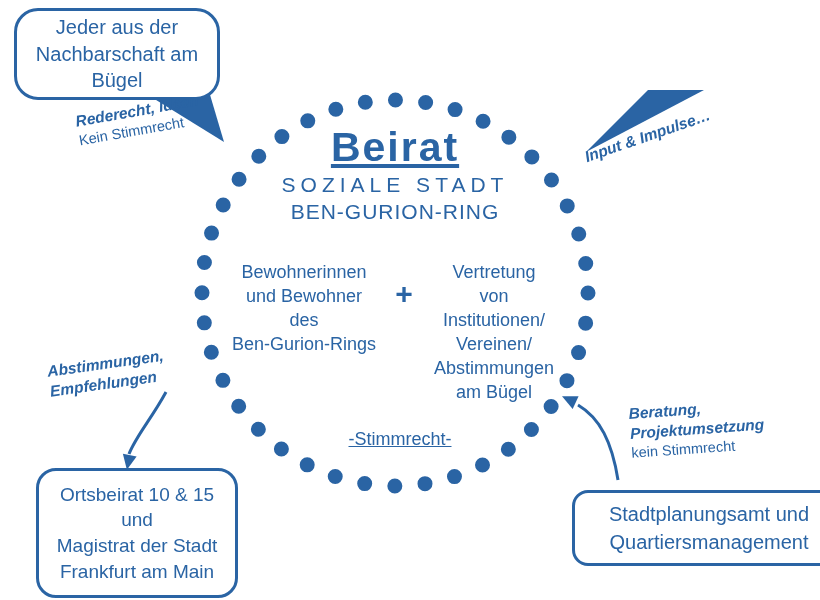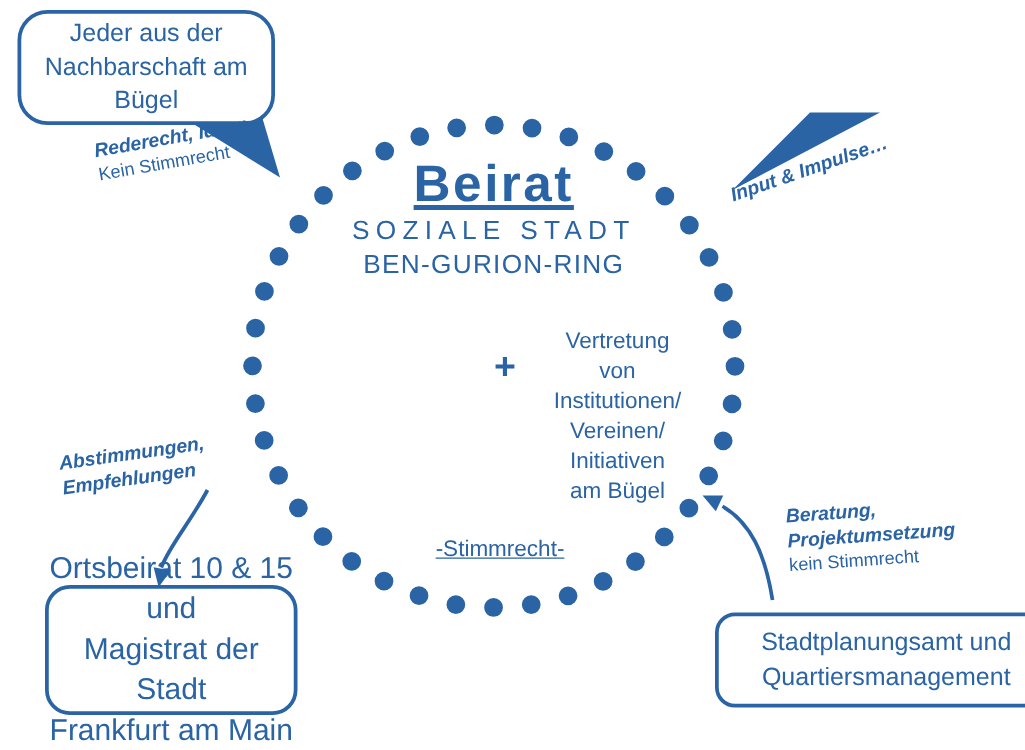--- a/index.html
+++ b/index.html
@@ -13,21 +13,21 @@
 
   .bubble {
     position:absolute; border:3px solid #2a64a4; border-radius:24px;
     background:#fff; display:flex; align-items:center; justify-content:center;
     text-align:center; color:#2a64a4; box-sizing:border-box;
   }
   .txt { white-space:pre-line; }
 
   .b-tl { left:14px;  top:8px;   width:206px; height:92px;  font-size:20px; line-height:1.32; }
   .b-tr { left:601px; top:10px;  width:206px; height:86px;  font-size:20px; line-height:1.32; }
-  .b-bl { left:36px;  top:468px; width:202px; height:104px; font-size:24px; line-height:1.35; border-radius:20px; }
+  .b-bl { left:36px;  top:468px; width:202px; height:130px; font-size:19px; line-height:1.35; border-radius:20px; }
   .b-br { left:531px; top:490px; width:274px; height:76px;  font-size:20px; line-height:1.4;  border-radius:16px;margin-left:41px; }
 
   .c-title { left:275px; top:124px; width:240px; text-align:center; font-size:41px; font-weight:bold; letter-spacing:2px;text-decoration:underline; }
   .c-sub1  { left:245px; top:173px; width:300px; text-align:center; font-size:21px; letter-spacing:5px; }
   .c-sub2  { left:245px; top:200px; width:300px; text-align:center; font-size:21px; letter-spacing:1px; }
   .c-left  { left:213px; top:261px; width:182px; text-align:center; font-size:18px; line-height:1.33; }
   .c-plus  { left:386px; top:277px; width:36px;  text-align:center; font-size:30px; font-weight:bold; }
   .c-right { left:418px; top:261px; width:152px; text-align:center; font-size:18px; line-height:1.33; }
   .c-note  { left:315px; top:429px; width:170px; text-align:center; font-size:18px;text-decoration:underline; }
 
@@ -95,23 +95,27 @@
   <div class="lab l-br">
     <div class="b">Beratung,
 Projektumsetzung</div>
     <div class="r">kein Stimmrecht</div>
   </div>
 
   <div class="abs c-title">Beirat</div>
   <div class="abs c-sub1">SOZIALE STADT</div>
   <div class="abs c-sub2">BEN-GURION-RING</div>
 
+  <div class="abs c-left txt">Bewohnerinnen
+und Bewohner
+des
+Ben-Gurion-Rings</div>
   <div class="abs c-plus">+</div>
   <div class="abs c-right txt">Vertretung
 von
 Institutionen/
 Vereinen/
-Initiativen
+Abstimmungen
 am Bügel</div>
 
   <div class="abs c-note">-Stimmrecht-</div>
 
 </div>
 
 </body></html>

